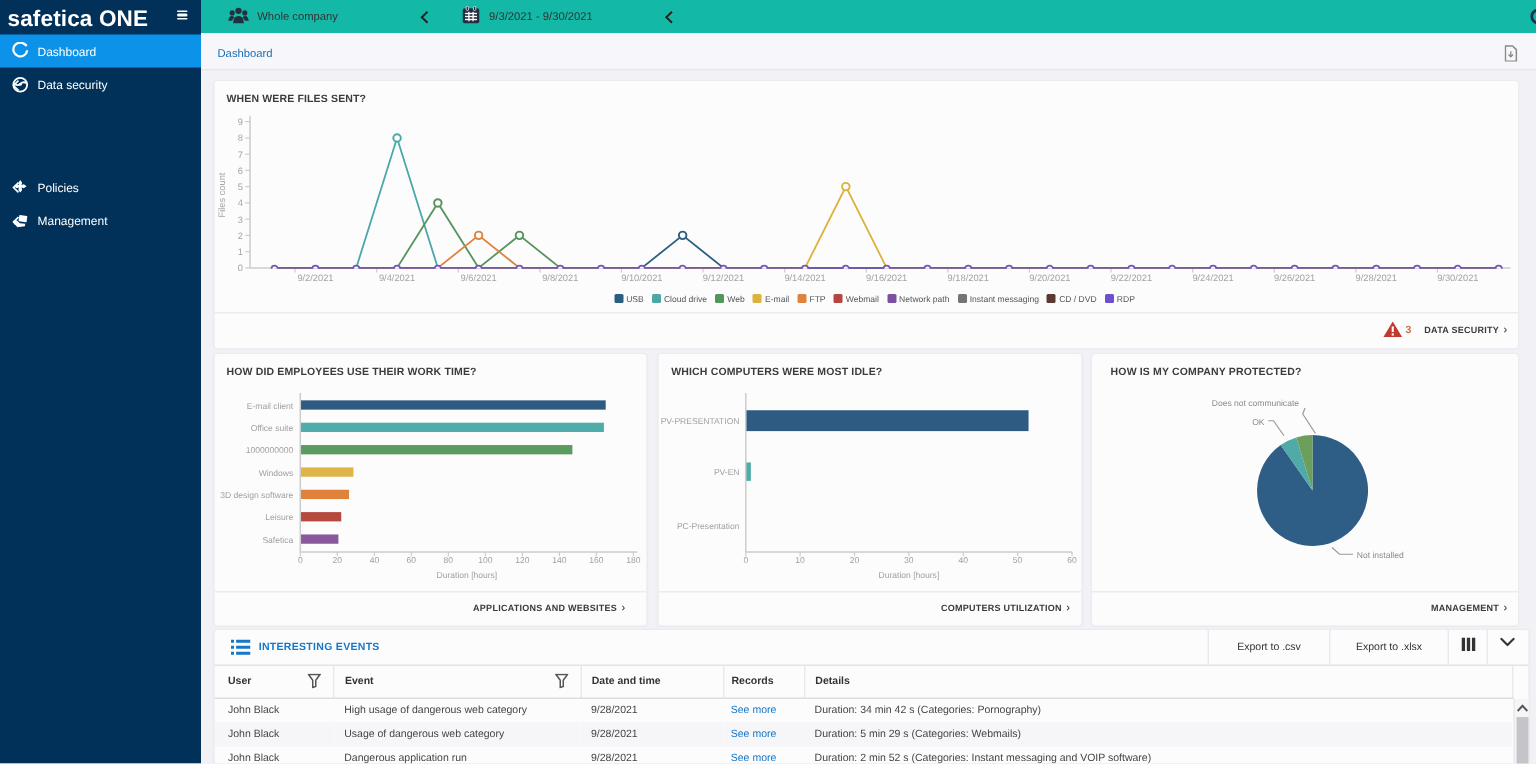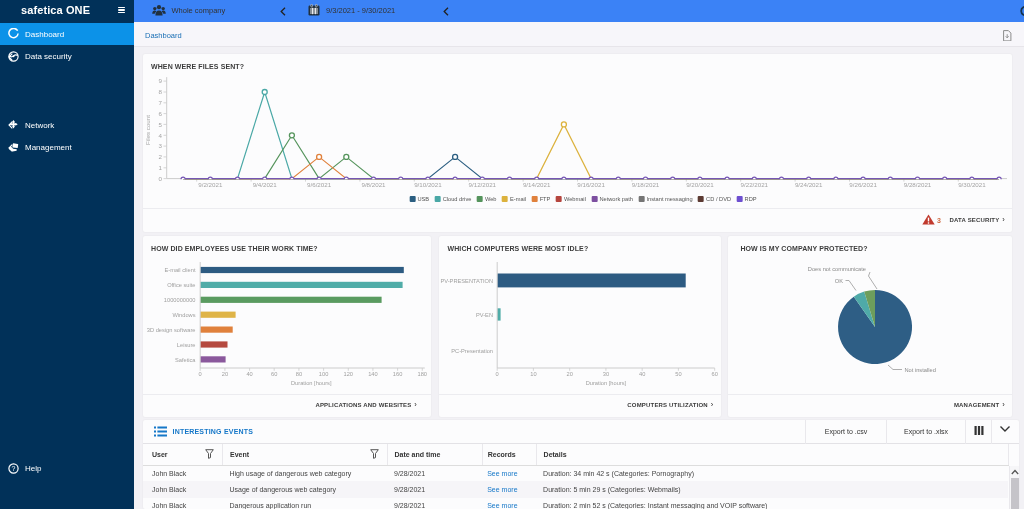--- a/index.html
+++ b/index.html
@@ -1,30 +1,30 @@
 <!DOCTYPE html>
 <html><head><meta charset="utf-8">
 <style>
 *{margin:0;padding:0;box-sizing:border-box}
 html,body{width:1024px;height:509px;overflow:hidden}
 body{font-family:"Liberation Sans",sans-serif;background:#f2f1f5;position:relative}
 .abs{position:absolute}
 
 #sidebar{position:absolute;left:0;top:0;width:133.5px;height:509px;background:#013159;color:#fff;z-index:5}
-#sbtitle{position:absolute;left:21px;top:3.5px;font-size:11px;color:#fff;letter-spacing:.1px;font-weight:700}
+#sbtitle{position:absolute;left:5px;top:3.5px;font-size:15px;color:#fff;letter-spacing:.1px;font-weight:700}
 #sbtitle b{font-weight:700}
 #burger{position:absolute;right:8.5px;top:7px;width:7px;height:6px}
 #burger div{height:1.2px;background:#fff;margin:0 0 1.2px 0;border-radius:1px}
 .mitem{position:absolute;left:0;width:133.5px;height:22.7px;color:#fff;font-size:8px}
 .mitem .txt{position:absolute;left:25px;top:7px}
 .mitem .chev{position:absolute;right:8.5px;top:7.5px}
 .mitem svg{position:absolute;left:8px;top:5.5px}
 #active{background:#0c92e8}
 
-#topbar{position:absolute;left:133.5px;top:0;width:890.5px;height:21.5px;background:#3b82f6}
+#topbar{position:absolute;left:133.5px;top:0;width:890.5px;height:21.5px;background:#14b8a6}
 #topbar .t{position:absolute;top:6px;font-size:7.5px;color:#333}
 #crumb{position:absolute;left:133.5px;top:21.5px;width:890.5px;height:25.7px;background:#f7f6fa;border-bottom:1px solid #e7e5ea}
 #crumb .t{position:absolute;left:11.5px;top:9px;font-size:7.5px;color:#1a6fb5}
 
 .card{position:absolute;background:#fcfcfd;border-radius:2px;box-shadow:0 0 2px rgba(0,0,0,.07)}
 #card1{left:142.5px;top:54px;width:869.5px;height:177.5px}
 #cardp1{left:142.5px;top:236px;width:288.5px;height:180.5px}
 #cardp2{left:439px;top:236px;width:281.5px;height:180.5px}
 #cardp3{left:728px;top:236px;width:284px;height:180.5px}
 #cardt{left:142.5px;top:420px;width:876px;height:89px}
@@ -70,41 +70,34 @@
       </svg>
     <span class="txt">Data security</span>
       <svg class="chev" width="5" height="8" viewBox="0 0 5 8">
         <path d="M4.3 0.7 L1 4 L4.3 7.3" fill="none" stroke="#fff" stroke-width="1.1"></path>
       </svg>
   </div>
   <div class="mitem" style="top:113.5px">
     <svg width="11" height="11" viewBox="0 0 11 11">
         <path d="M5.5 1 L6.8 2.8 L6.3 4.4 L7.9 3.9 L9.7 5.2 L7.9 6.5 L6.3 6 L6.8 7.6 L5.5 9.4 L4.2 7.6 L4.7 6 L3.1 6.5 L1.3 5.2 L3.1 3.9 L4.7 4.4 L4.2 2.8 Z" fill="#fff"></path>
       </svg>
-    <span class="txt">Network</span>
+    <span class="txt">Policies</span>
       <svg class="chev" width="5" height="8" viewBox="0 0 5 8">
         <path d="M4.3 0.7 L1 4 L4.3 7.3" fill="none" stroke="#fff" stroke-width="1.1"></path>
       </svg>
   </div>
   <div class="mitem" style="top:136.2px">
     <svg width="11" height="11" viewBox="0 0 11 11">
         <rect x="4.6" y="1.6" width="5.4" height="4.2" rx="0.4" fill="#fff" transform="rotate(8 7.3 3.7)"></rect>
         <path d="M0.8 5.2 L3.2 4.8 L5.2 6.8 L8.8 7.2 L8.6 8.8 L4.6 9.4 L1.4 7.4 Z" fill="#fff"></path>
       </svg>
     <span class="txt">Management</span>
       <svg class="chev" width="5" height="8" viewBox="0 0 5 8">
         <path d="M4.3 0.7 L1 4 L4.3 7.3" fill="none" stroke="#fff" stroke-width="1.1"></path>
       </svg>
-  </div>
-  <div class="mitem" style="top:457px">
-    <svg width="11" height="11" viewBox="0 0 11 11">
-        <circle cx="5.5" cy="5.5" r="4.6" fill="none" stroke="#fff" stroke-width="1.2"></circle>
-        <text x="5.5" y="8" text-anchor="middle" font-size="7" fill="#fff" font-family="Liberation Sans">?</text>
-      </svg>
-    <span class="txt">Help</span>
   </div>
 </div>
 
 <div id="topbar">
   <svg class="abs" style="left:18px;top:4px" width="14" height="13" viewBox="0 0 14 13">
       <circle cx="7" cy="3.2" r="2.1" fill="#21303f"></circle>
       <circle cx="2.8" cy="4.6" r="1.7" fill="#21303f"></circle>
       <circle cx="11.2" cy="4.6" r="1.7" fill="#21303f"></circle>
       <path d="M3.4 11.5 Q3.5 6.6 7 6.6 Q10.5 6.6 10.6 11.5 Z" fill="#21303f"></path>
       <path d="M0.2 9.8 Q0.5 6.4 2.8 6.6 Q4 6.7 4.3 7.6 Q2.8 9 2.7 9.8 Z" fill="#21303f"></path>

